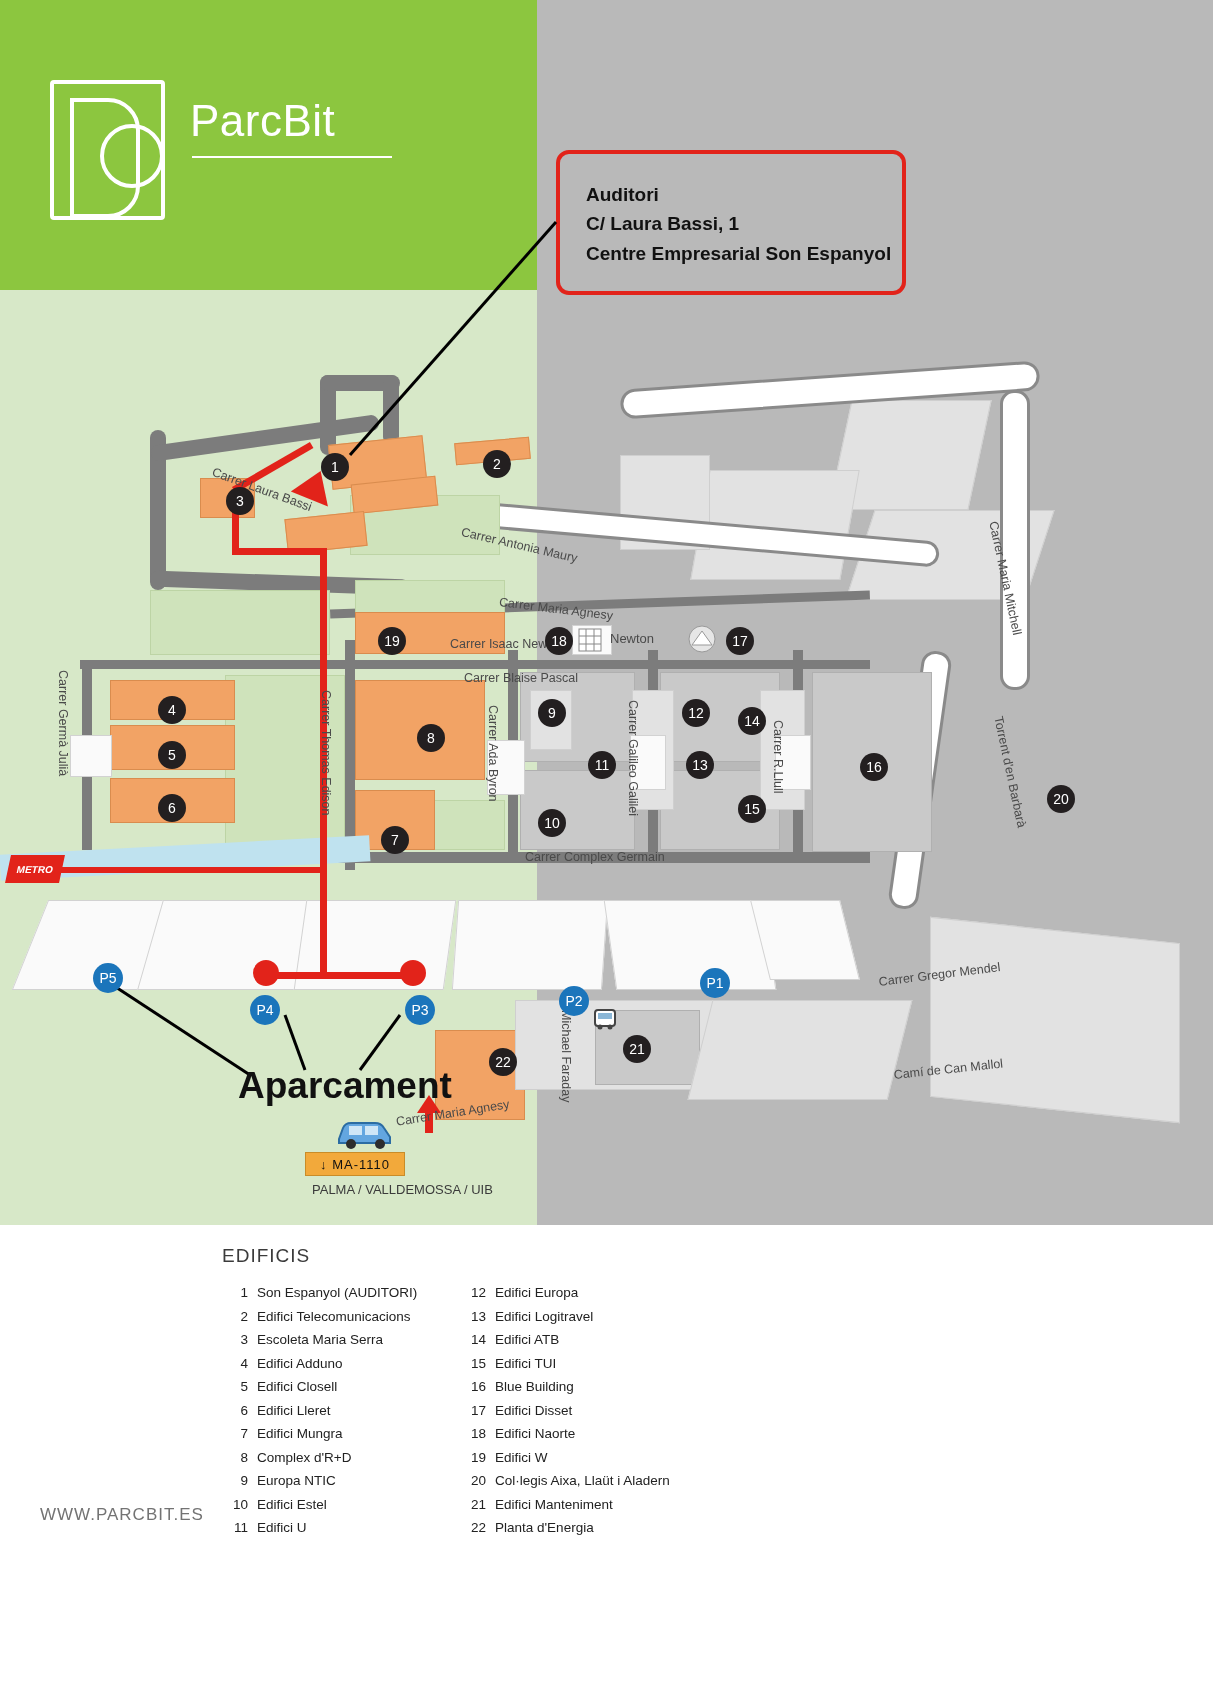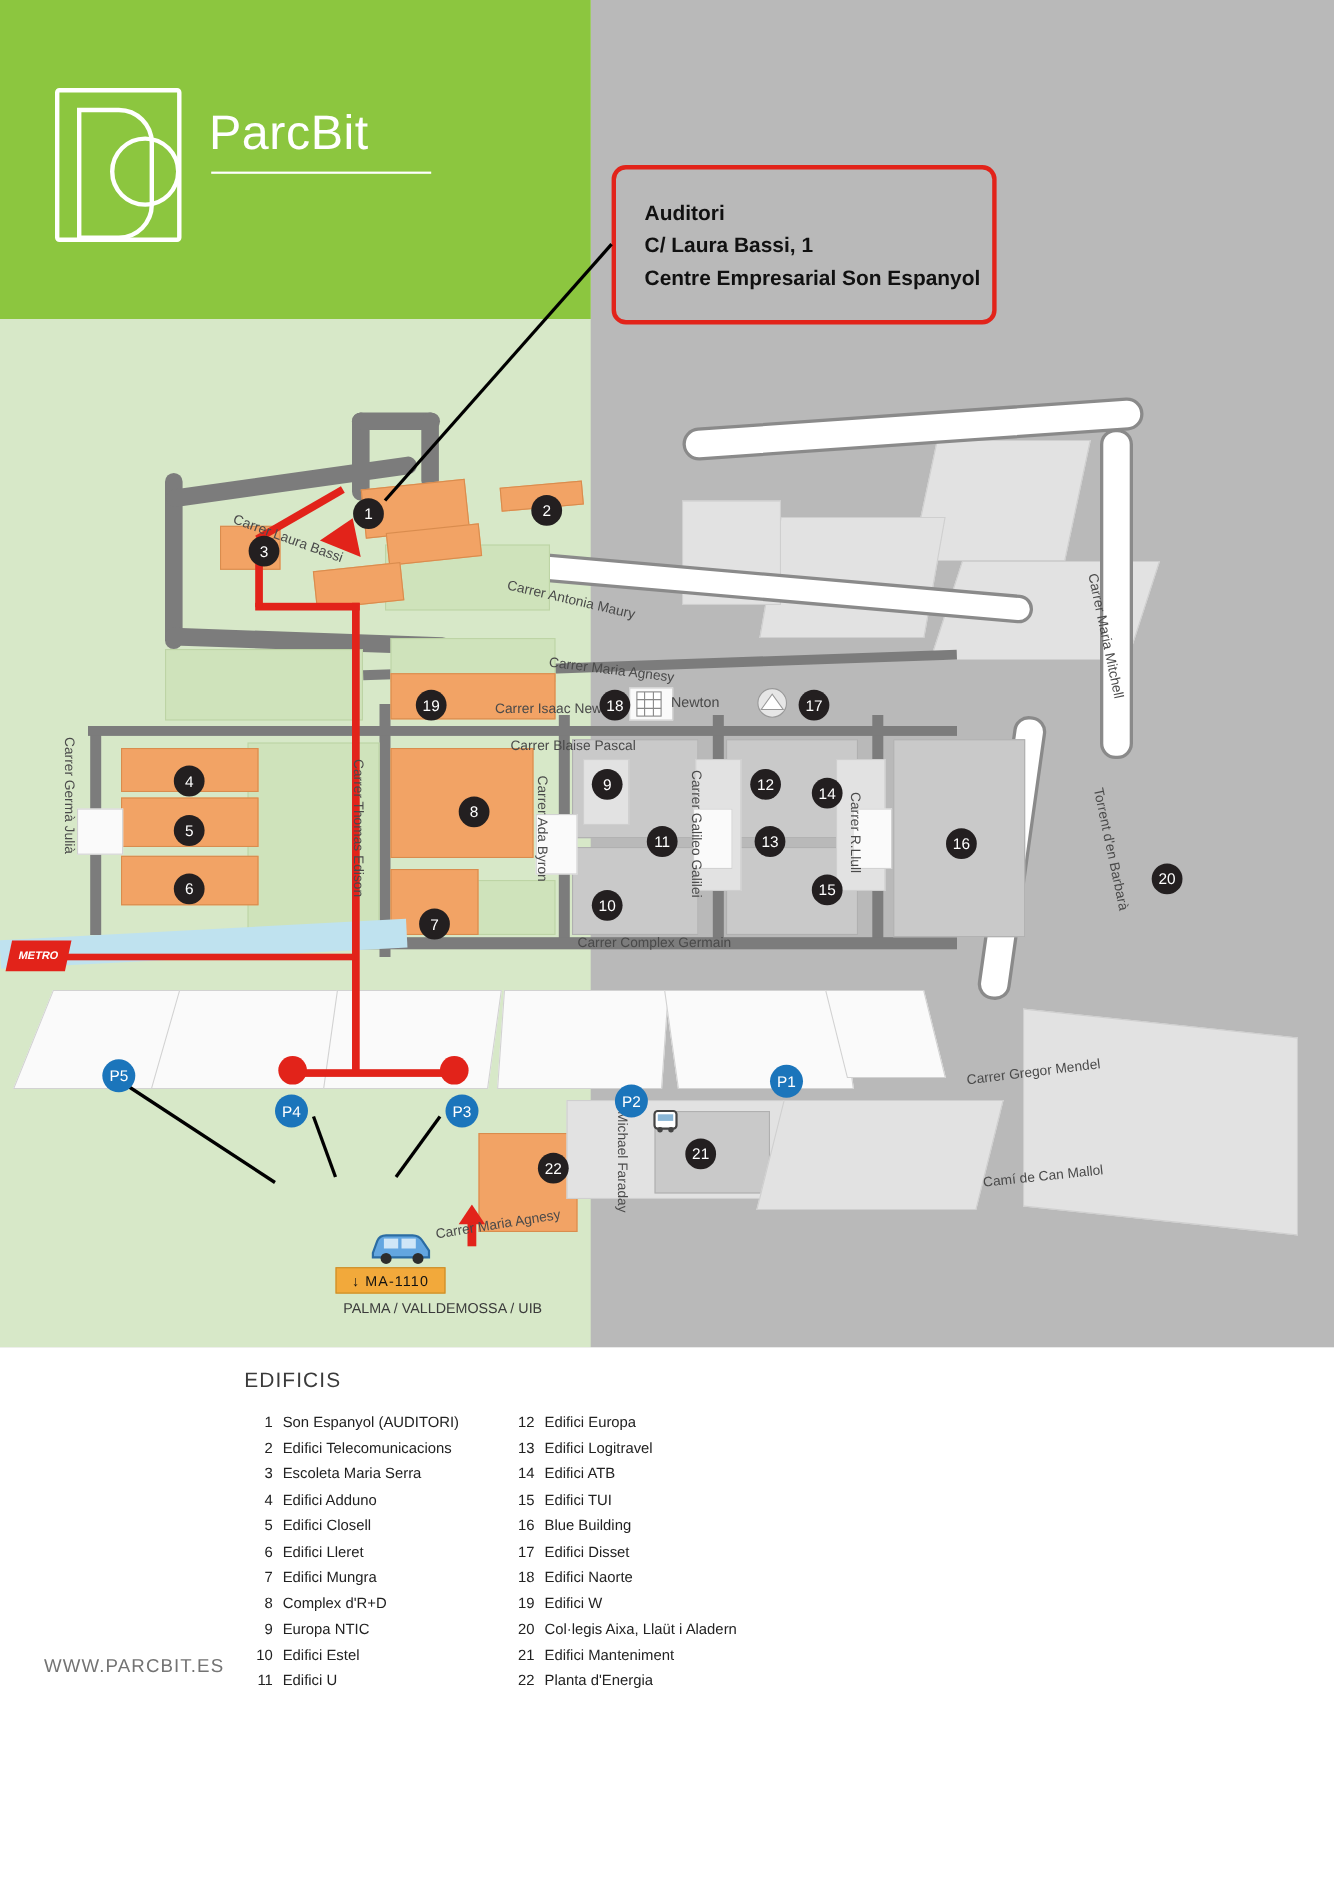--- a/index.html
+++ b/index.html
@@ -320,20 +320,21 @@
   </svg>
 
   <svg id="car" viewBox="0 0 60 36">
     <path d="M4 24 L8 13 Q10 8 16 8 L40 8 Q46 8 49 13 L55 22 L55 28 L4 28 Z" fill="#63a6e0" stroke="#2b6ca3" stroke-width="2"></path>
     <rect x="14" y="11" width="13" height="9" fill="#cfe6f7"></rect>
     <rect x="30" y="11" width="13" height="9" fill="#cfe6f7"></rect>
     <circle cx="16" cy="29" r="5" fill="#2d2d2d"></circle>
     <circle cx="45" cy="29" r="5" fill="#2d2d2d"></circle>
   </svg>
 
+  <div id="aparcament">Aparcament</div>
   <div id="ma1110">↓ MA-1110</div>
   <div id="ma-sub">PALMA / VALLDEMOSSA / UIB</div>
 </div>
 
 <div id="legend">
   <div id="legend-title">EDIFICIS</div>
   <div class="leg-col c1" id="leg-col-1">
       <div class="leg-row">
         <span class="leg-num">1</span>
         <span>Son Espanyol (AUDITORI)</span>

